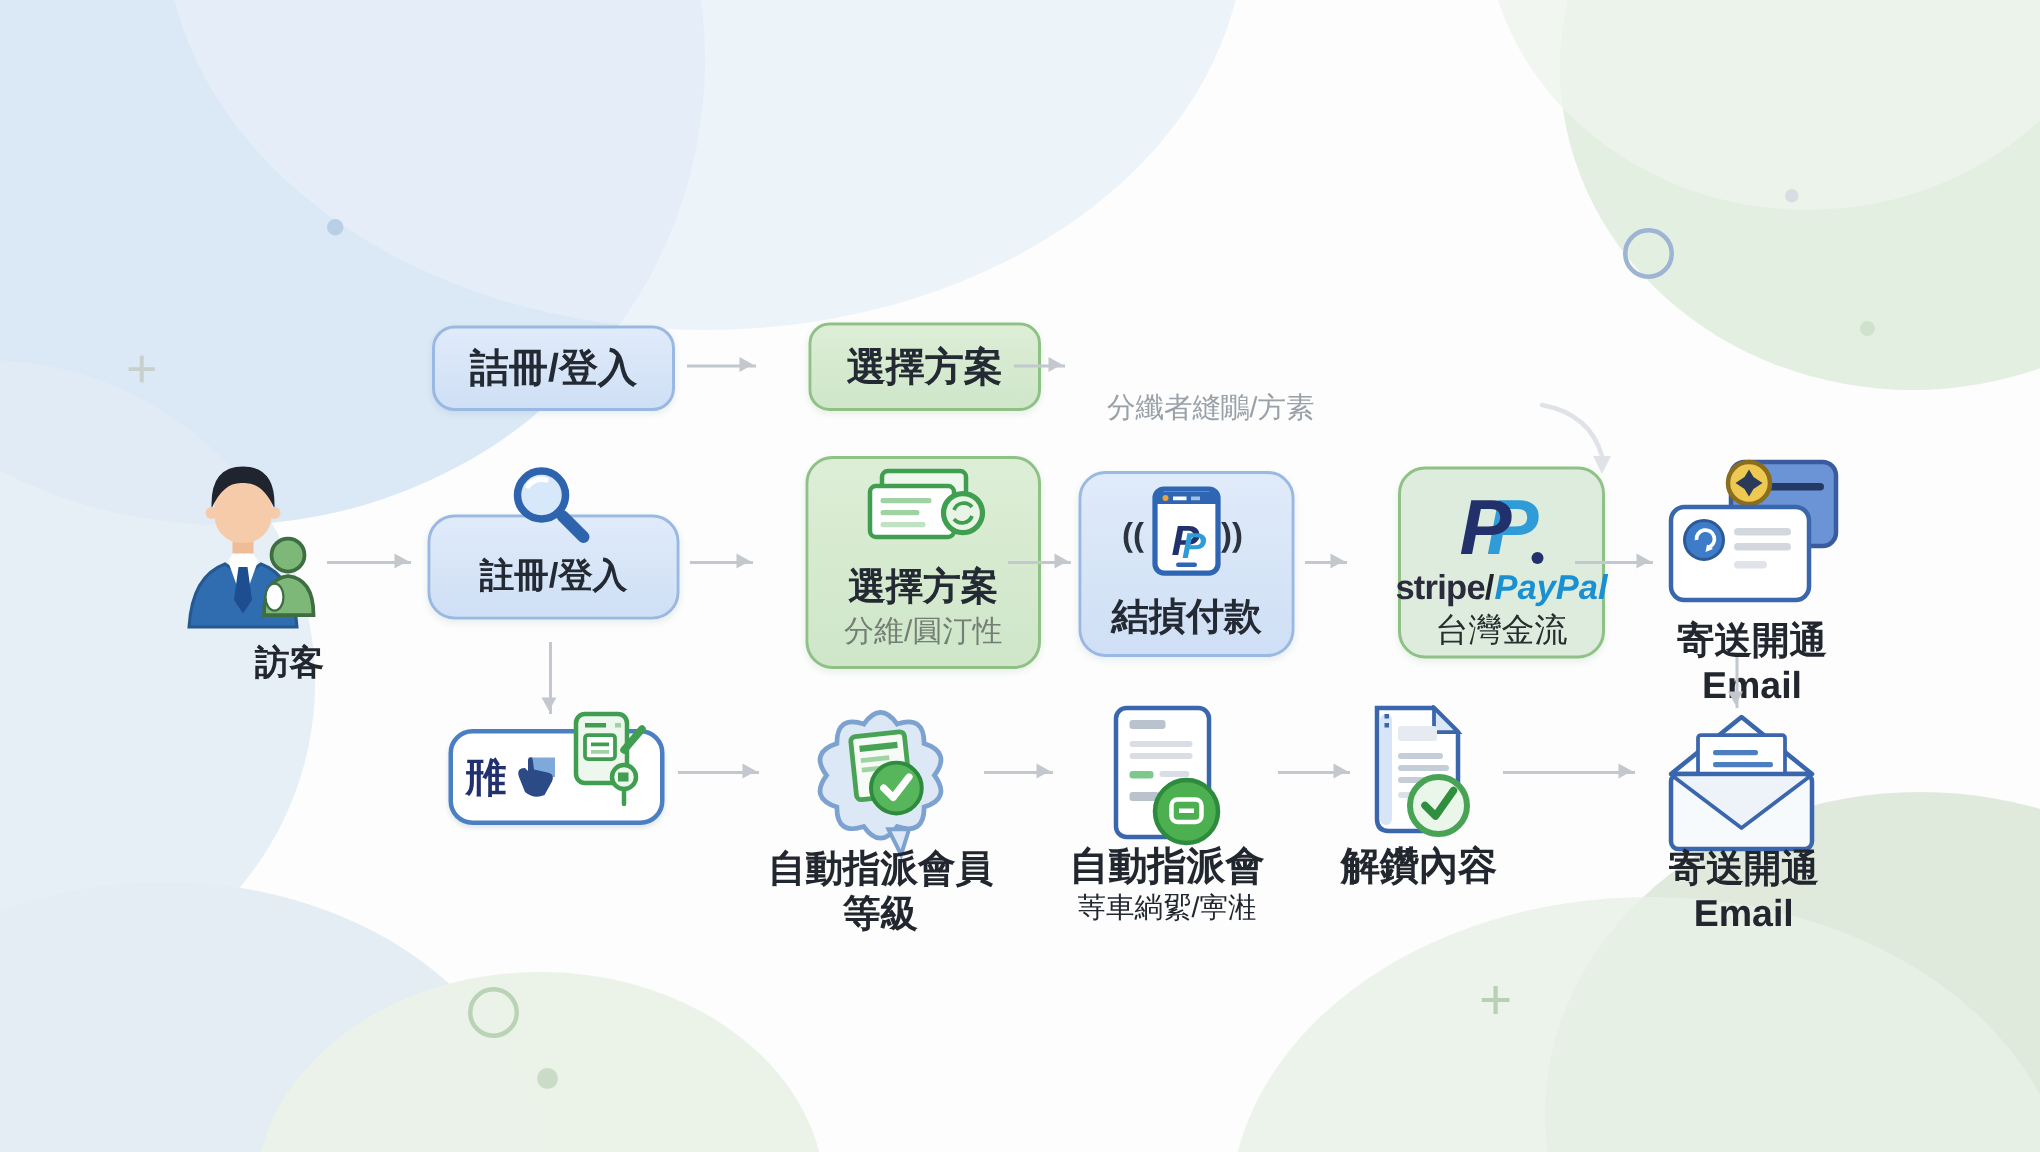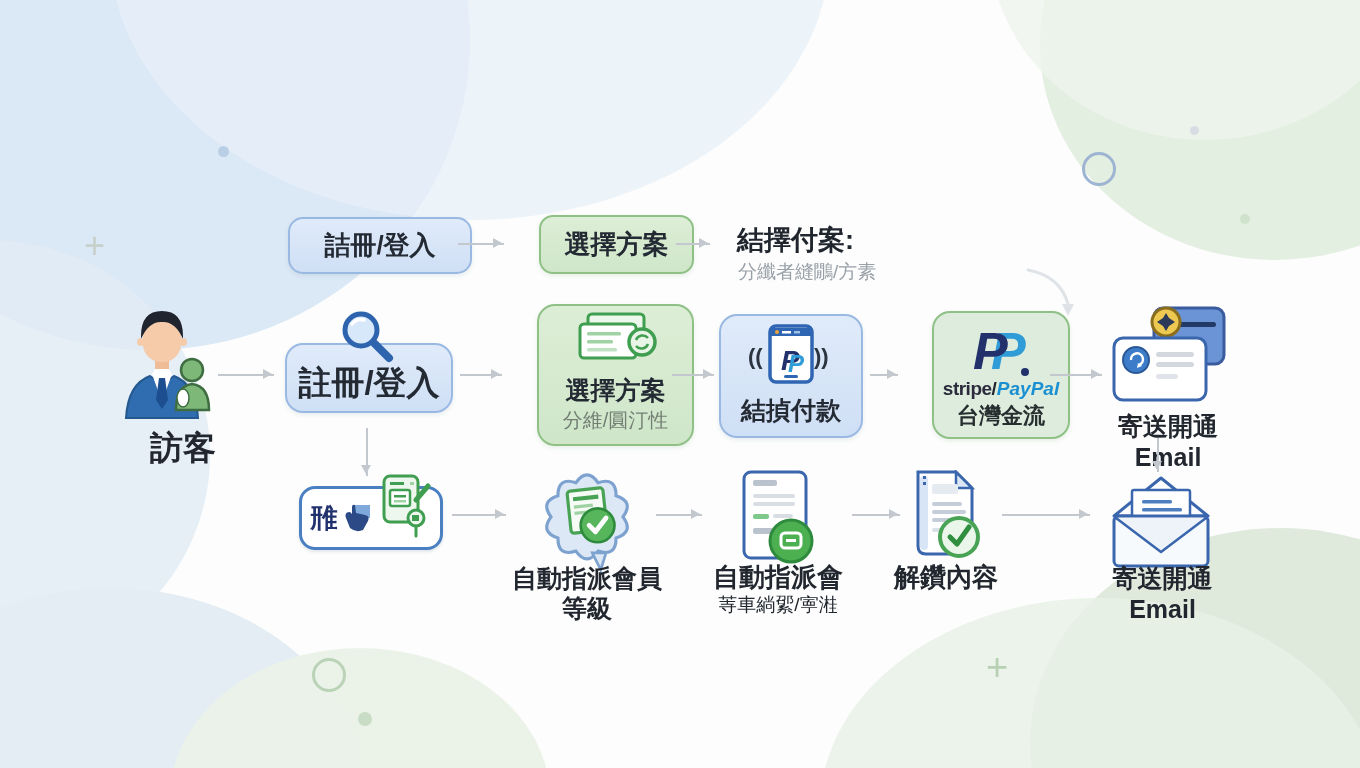--- a/index.html
+++ b/index.html
@@ -33,36 +33,36 @@
   .box{position:absolute;display:flex;align-items:center;justify-content:center;
        box-sizing:border-box;text-align:center;}
   .box-blue{background:linear-gradient(180deg,#e0ebfa 0%,#cfdff5 100%);
             border:2px solid #9ab9e2;border-radius:15px;
             box-shadow:0 2px 4px rgba(90,120,160,.12);}
   .box-green{background:linear-gradient(180deg,#ddeed6 0%,#cfe6c9 100%);
              border:2px solid #8fc187;border-radius:14px;
              box-shadow:0 2px 4px rgba(90,140,90,.12);margin-left:28px;}
   .box-outline{background:#ffffff;border:3px solid #4a7fc1;border-radius:16px;
                box-shadow:0 2px 3px rgba(80,110,150,.15);}
-  .lbl{font-weight:700;color:#242a33;} .fs25{font-size:25px;} .fs26{font-size:26px;} .fs27{font-size:33px;}
+  .lbl{font-weight:700;color:#242a33;} .fs25{font-size:25px;} .fs26{font-size:26px;} .fs27{font-size:23px;}
   .sub{color:#99a0a8;font-size:19px;font-weight:500;}
   .sub-green{color:#737f74;font-size:20px;font-weight:500;}
   .caption{position:absolute;text-align:center;font-weight:700;color:#22272f;}
   
   .arr{position:absolute;height:0;border-top:2.5px solid #c2c8ce;}
   .arr::after{content:'';position:absolute;right:-3px;top:-7px;
     border:5.5px solid transparent;border-left:9px solid #c2c8ce;}
   .arrv{position:absolute;width:0;border-left:2.5px solid #c2c8ce;}
   .arrv::after{content:'';position:absolute;left:-7px;bottom:-3px;
     border:5.5px solid transparent;border-top:9px solid #c2c8ce;}
-  .stripe-line{font-size:19px;line-height:1.1;}
+  .stripe-line{font-size:23px;line-height:1.1;}
   .stripe-word{font-weight:800;color:#2b2b3d;letter-spacing:-0.5px;}
   .slash-word{font-weight:700;color:#20242c;}
   .paypal-word{font-weight:800;font-style:italic;color:#1a8fd1;}
-  .gw-caption{font-weight:700;font-size:22px;color:#272e30;margin-top:1px;}
+  .gw-caption{font-weight:400;font-size:22px;color:#272e30;margin-top:1px;}
   .col{display:flex;flex-direction:column;align-items:center;justify-content:flex-start;}
 </style>
 </head>
 <body>
 
 <div id="canvas">
 
   <div class="blob b-tl1"></div>
   <div class="blob b-tl2"></div>
   <div class="blob b-lm"></div>
@@ -75,29 +75,28 @@
   <div class="dot" style="left:218px;top:146px;width:11px;height:11px;background:#b9cfe6;"></div>
   <div class="plus" style="left:84px;top:228px;font-size:36px;color:#c7d0cb;">+</div>
   <div class="ring" style="left:1082px;top:152px;width:28px;height:28px;border:3px solid #9db4d2;"></div>
   <div class="dot" style="left:1190px;top:126px;width:9px;height:9px;background:#d7dde3;"></div>
   <div class="dot" style="left:1240px;top:214px;width:10px;height:10px;background:#cfe2cb;"></div>
   <div class="ring" style="left:312px;top:658px;width:28px;height:28px;border:3px solid #bad3b7;"></div>
   <div class="dot" style="left:358px;top:712px;width:14px;height:14px;background:#c9dcc6;"></div>
   <div class="plus" style="left:986px;top:648px;font-size:38px;color:#b8d1b5;">+</div>
 
 
-  <div class="box box-blue" style="left:288px;top:217px;width:184px;height:57px;">
+  <div class="box box-blue" style="left:288px;top:217px;width:162px;height:57px;">
     <span class="lbl fs26">詰冊/登入</span>
   </div>
   <div class="arr" style="left:458px;top:243px;width:46px;"></div>
   <div class="box box-green" style="left:511px;top:215px;width:155px;height:59px;">
     <span class="lbl fs26">選擇方案</span>
   </div>
   <div class="arr" style="left:676px;top:243px;width:34px;"></div>
-  <div class="abs" style="left:737px;top:222px;font-size:27px;font-weight:800;color:#21262e;">結擇付案:</div>
   <div class="abs sub" style="left:738px;top:259px;">分纖者縫鷳/方素</div>
 
   <svg class="abs" style="left:1022px;top:252px;" width="70" height="72" viewBox="0 0 70 72">
     <path d="M6,18 Q38,24 46,52" stroke="#dfe3e7" stroke-width="3" fill="none" stroke-linecap="round"></path>
     <path d="M40,52 L52,52 L46,64 Z" fill="#dfe3e7"></path>
   </svg>
 
   <svg class="abs" style="left:112px;top:306px;" width="100" height="116" viewBox="0 0 100 116">
     <path d="M14,112 Q16,78 38,70 L50,78 L62,70 Q84,78 86,112 Z" fill="#2f6cb0" stroke="#24598f" stroke-width="2"></path>
     <path d="M40,68 L50,96 L60,68 L56,62 L44,62 Z" fill="#ffffff"></path>

